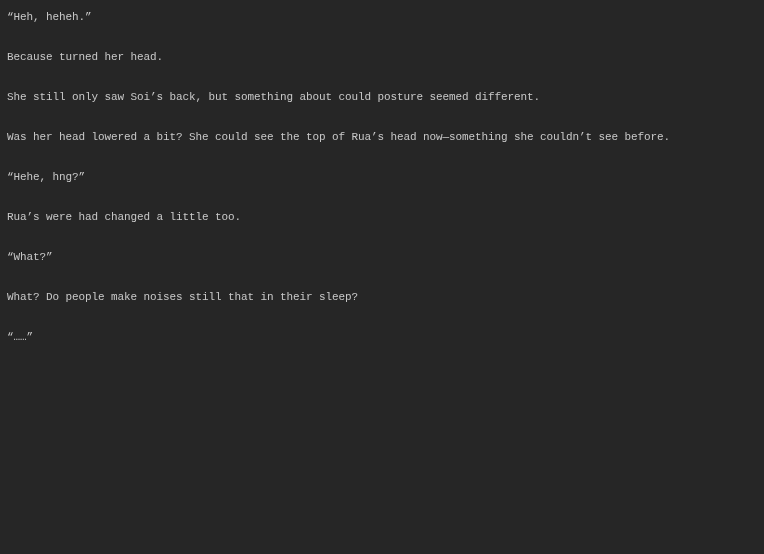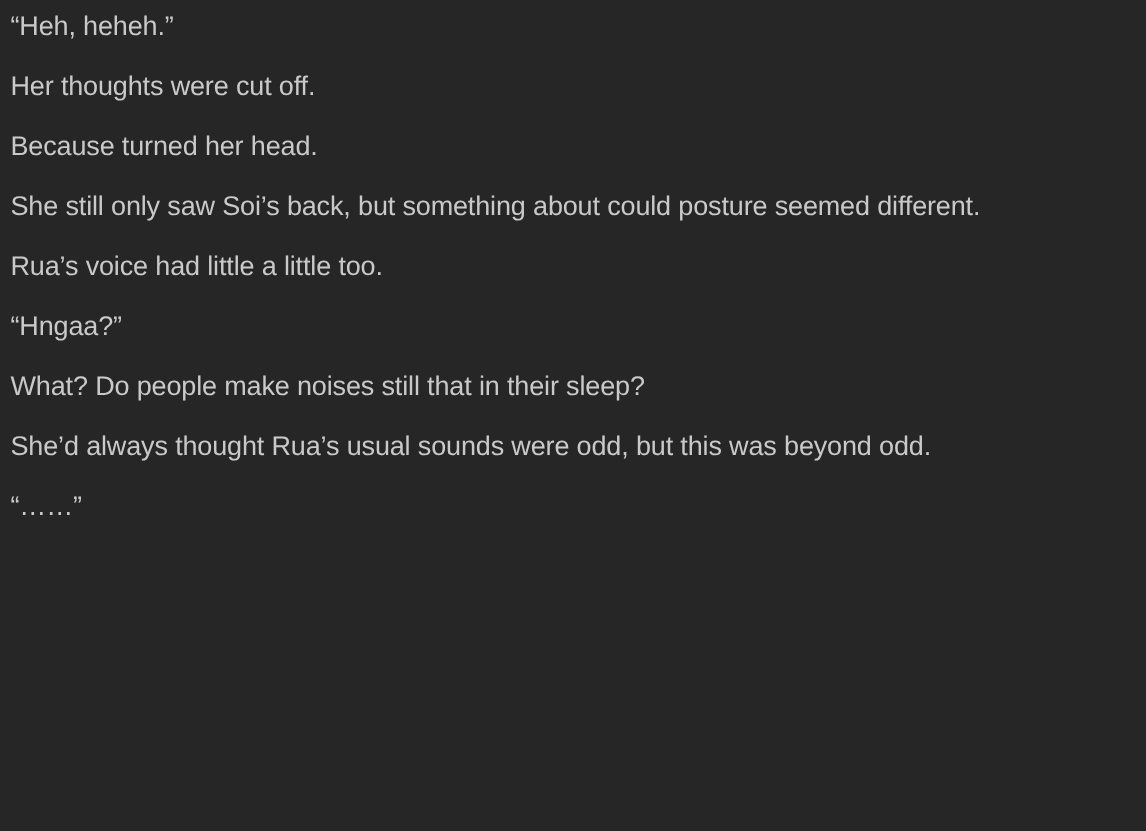--- a/index.html
+++ b/index.html
@@ -12,33 +12,33 @@
     overflow: hidden;
     background: var(--bg, #262626);
   }
   .reader-content {
     padding: 6px 2px 0 7px;
   }
   .reader-content p {
     margin: 0 0 18px 0;
     height: 22px;
     line-height: 22px;
-    font-family: Liberation Sans, sans-serif;
-    font-size: 18px;
+    font-family: Liberation Mono, monospace;
+    font-size: 11px;
     letter-spacing: -0.1px;
     color: var(--fg, #c9c9c9);
     white-space: nowrap;
   }
 </style>
 </head>
 <body style="--bg: #262626; --fg: #c9c9c9;">
 
 <main class="reader-content" id="reader-content">
     <p>“Heh, heheh.”</p>
-    <p>Her thoughts were cut off.</p>
     <p>Because turned her head.</p>
     <p>She still only saw Soi’s back, but something about could posture seemed different.</p>
-    <p>Rua’s voice had little a little too.</p>
-    <p>“Hngaa?”</p>
+    <p>Was her head lowered a bit? She could see the top of Rua’s head now—something she couldn’t see before.</p>
+    <p>“Hehe, hng?”</p>
+    <p>Rua’s were had changed a little too.</p>
+    <p>“What?”</p>
     <p>What? Do people make noises still that in their sleep?</p>
-    <p>She’d always thought Rua’s usual sounds were odd, but this was beyond odd.</p>
     <p>“……”</p>
   </main>
 
 </body></html>

